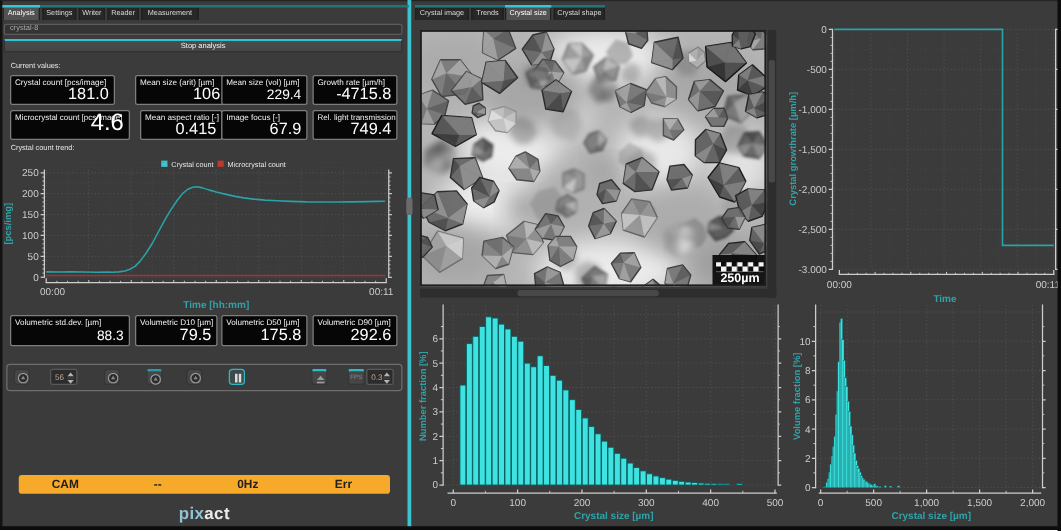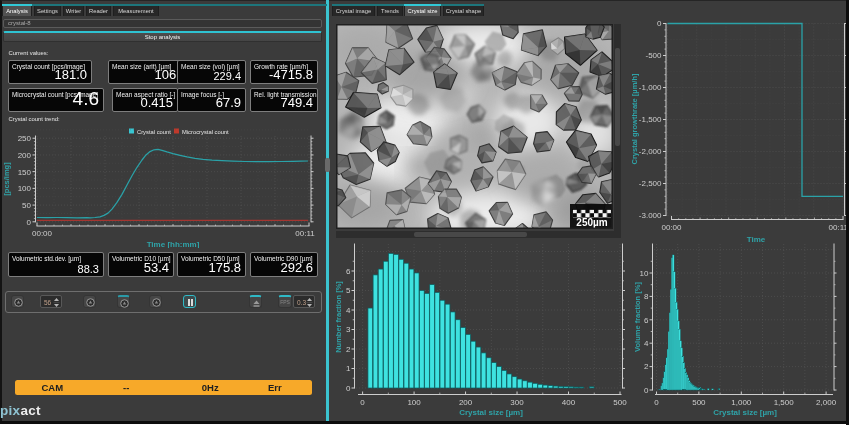--- a/index.html
+++ b/index.html
@@ -25,21 +25,21 @@
 #toolbar { position:absolute; left:5px; top:291px; width:317px; height:22px; border:1px solid #6e6e6e; border-radius:3px; }
 .tbtn { position:absolute; top:295px; width:13px; height:13px; background:#464646; border:1px solid #353535;
   border-radius:3px; }
 .tbtn svg { position:absolute; left:1.5px; top:1.5px; }
 .spin { position:absolute; top:295px; height:13px; background:#2c2c2c; border:1px solid #585858; border-radius:2px; }
 .spin .sv { position:absolute; left:3px; top:2.5px; color:#c0a08a; font-size:6.5px; }
 .spin .sar { position:absolute; right:1px; top:0.5px; }
 #statusbar { position:absolute; left:15px; top:380px; width:297px; height:15px; background:#f7a929; border-radius:2.5px;text-decoration:underline; }
 #statusbar div { position:absolute; top:0; height:15px; width:74.5px; color:#202020; font-size:9.5px; font-weight:bold;
   text-align:center; line-height:15px; }
-#logo { position:absolute; left:0px; top:403px; width:327px; 
+#logo { position:absolute; left:0px; top:403px; width:327px; text-align:center;
   font-size:13.5px; font-weight:bold; letter-spacing:0.3px; }
 #logo .p1 { color:#8fc3d2; } #logo .p2 { color:#ececec; }
 .sb { position:absolute; background:#2d2d2d; }
 .sbt { position:absolute; background:#484848; border-radius:2px; }
 </style></head><body>
 <div id="frame"></div>
 <div class="tline" style="left:2px;width:325px"></div>
 <div class="tab act" style="left:2px;width:30px">Analysis</div>
 <div class="tabhi" style="left:2px;width:30px"></div>
 <div class="tab" style="left:34px;width:27px">Settings</div>
@@ -223,21 +223,21 @@
     <text x="173" y="129.5" font-size="8" font-weight="bold" fill="#2fa3a8" text-anchor="middle">Time [hh:mm]</text>
     <path d="M37,103.3 H308" stroke="#a33530" stroke-width="1.2" fill="none"></path>
     <path d="M37.0,100.5 L47.0,100.6 L57.0,100.5 L67.0,100.6 L77.0,100.8 L87.0,100.6 L90.0,100.8 L95.0,100.5 L100.0,99.8 L104.0,98.4 L108.0,96.1 L112.0,92.1 L117.0,85.4 L122.0,77.4 L127.0,68.0 L132.0,58.7 L137.0,50.3 L142.0,43.0 L146.0,37.9 L150.0,34.6 L154.0,32.8 L158.0,32.4 L162.0,33.3 L167.0,34.9 L173.0,36.6 L180.0,38.3 L187.0,39.9 L195.0,41.3 L203.0,42.3 L212.0,43.1 L222.0,43.6 L233.0,44.1 L245.0,44.5 L257.0,44.6 L269.0,44.6 L281.0,44.5 L293.0,44.3 L301.0,44.1 L308.0,44.0" stroke="#2aa2a8" stroke-width="1.25" fill="none" stroke-linejoin="round"></path>
   </svg>
 <div class="vbox" style="left:8px;top:252px;width:96px;height:25px">
     <div class="vlab" style="font-size:6.5px">Volumetric std.dev. [µm]</div>
     <div class="vval" style="font-size:11px">88.3</div>
   </div>
 <div class="vbox" style="left:108px;top:252px;width:66px;height:25px">
     <div class="vlab" style="font-size:6.5px">Volumetric D10 [µm]</div>
-    <div class="vval" style="font-size:13px">53.4</div>
+    <div class="vval" style="font-size:13px">79.5</div>
   </div>
 <div class="vbox" style="left:177px;top:252px;width:69px;height:25px">
     <div class="vlab" style="font-size:6.5px">Volumetric D50 [µm]</div>
     <div class="vval" style="font-size:13px">175.8</div>
   </div>
 <div class="vbox" style="left:250px;top:252px;width:68px;height:25px">
     <div class="vlab" style="font-size:6.5px">Volumetric D90 [µm]</div>
     <div class="vval" style="font-size:13px">292.6</div>
   </div>
 <div id="toolbar"></div>
@@ -288,21 +288,21 @@
     <span class="sv">0.3</span>
     <svg class="sar" width="7" height="11" viewBox="0 0 7 11">
       <path d="M3.5 1 L6 4 H1 Z" fill="#b5b5b5"></path>
       <path d="M3.5 10 L6 7 H1 Z" fill="#b5b5b5"></path>
       <rect x="0.5" y="5.2" width="6" height="0.6" fill="#555"></rect>
     </svg>
   </div>
 <div id="statusbar">
     <div style="left:0px">CAM</div>
     <div style="left:74px">--</div>
-    <div style="left:158px">0Hz</div>
+    <div style="left:146px">0Hz</div>
     <div style="left:222.5px">Err</div>
   </div>
 <div id="logo"><span class="p1">pix</span><span class="p2">act</span></div>
 <div id="sep"></div>
 <div id="sephandle"></div>
 <div class="tline" style="left:332px;width:152px"></div>
 <div class="tab" style="left:332px;width:43px">Crystal image</div>
 <div class="tab" style="left:377px;width:26px">Trends</div>
 <div class="tab act" style="left:404px;width:37px">Crystal size</div>
 <div class="tabhi" style="left:404px;width:37px"></div>

